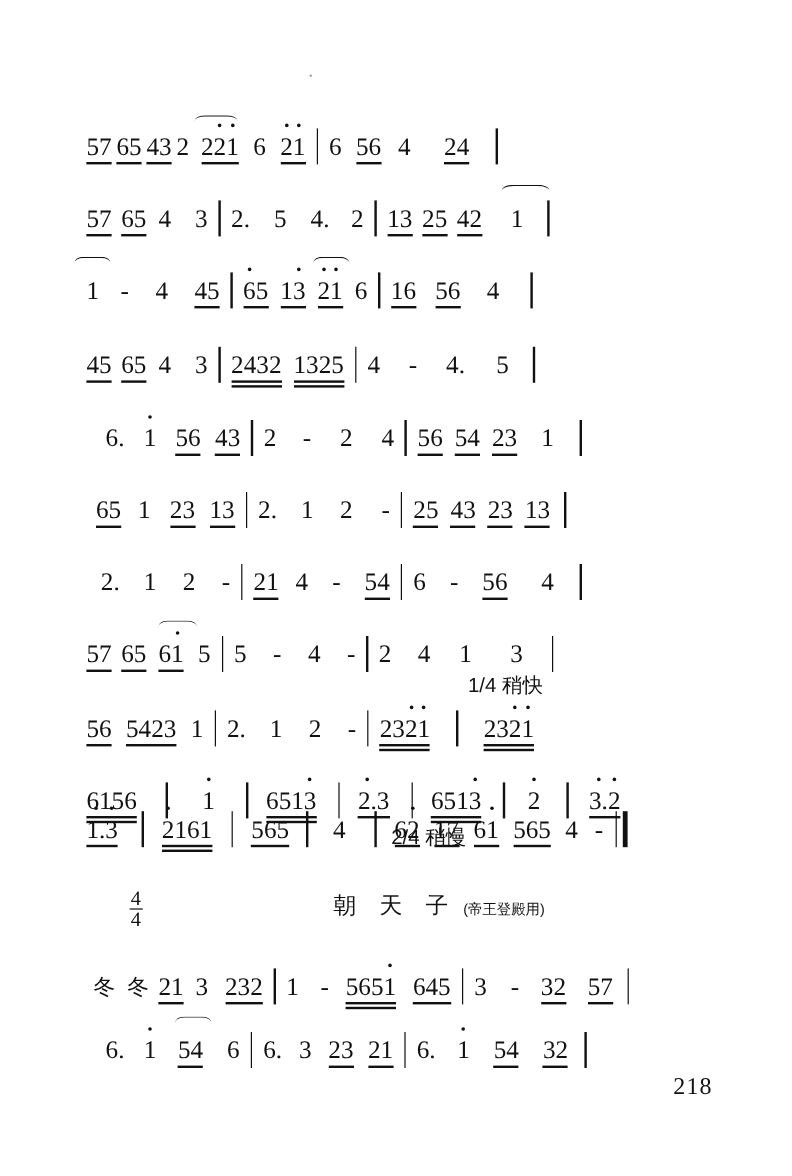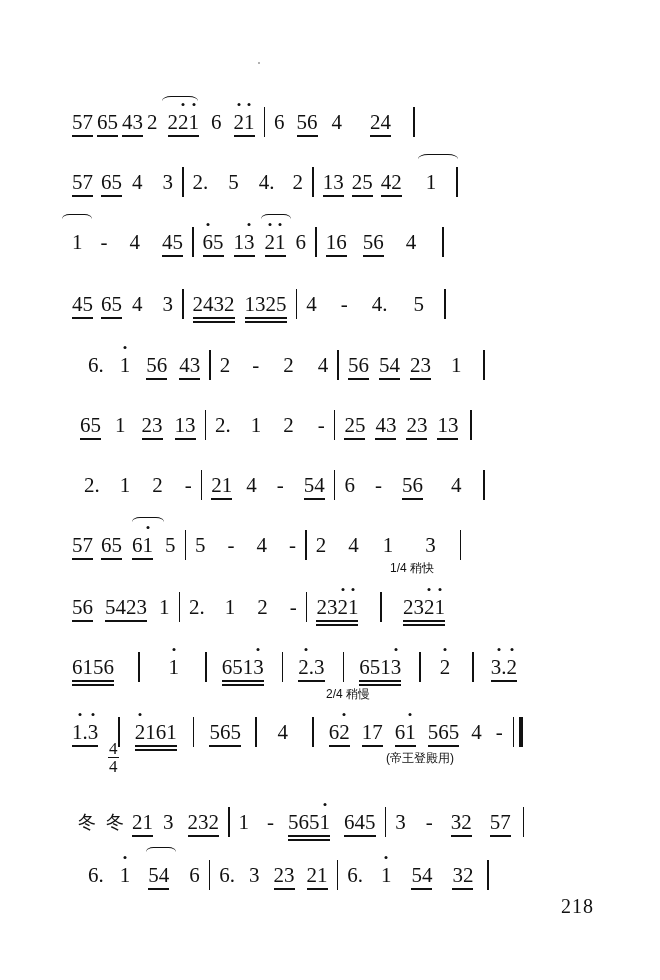--- a/index.html
+++ b/index.html
@@ -103,21 +103,21 @@
     border-top: 1.6px solid #111;
     border-radius: 50%/100%;
     height: 9px;
     width: 34px;
   }
   
   .dot { letter-spacing: 0; }
   
   .anno {
     position: absolute;
-    font-size: 12px;
+    font-size: 17px;
     font-family: "Liberation Sans", sans-serif;
     color: #111;
   }
   .title {
     position: absolute;
     font-size: 19px;
     letter-spacing: 7px;
     color: #111;
   }
   .subtitle {
@@ -334,21 +334,21 @@
     <span class="bar" style="margin-left:16px;"></span>
     <span class="grp u2" style="margin-left:8px;"><span class="num">6</span><span class="num">5</span><span class="num">1</span><span class="num oct">3</span></span>
     <span class="bar" style="margin-left:16px;"></span>
     <span class="grp" style="margin-left:12px;"><span class="num oct">2</span></span>
     <span class="bar" style="margin-left:20px;"></span>
     <span class="grp u1 dot" style="margin-left:10px;"><span class="num oct">3.</span><span class="num oct">2</span></span>
   </div>
 
   <div class="anno cn" style="left:326px; top:686px;">2/4 稍慢</div>
 
-  <div class="line" style="top:715px;">
+  <div class="line" style="top:674px;">
     <span class="grp u1 dot"><span class="num oct">1.</span><span class="num oct">3</span></span>
     <span class="bar" style="margin-left:18px;"></span>
     <span class="grp u2" style="margin-left:8px;"><span class="num oct">2</span><span class="num">1</span><span class="num">6</span><span class="num">1</span></span>
     <span class="bar" style="margin-left:14px;"></span>
     <span class="grp u1" style="margin-left:8px;"><span class="num">5</span><span class="num">6</span><span class="num">5</span></span>
     <span class="bar" style="margin-left:12px;"></span>
     <span class="grp" style="margin-left:14px;"><span class="num">4</span></span>
     <span class="bar" style="margin-left:22px;"></span>
     <span class="grp u1" style="margin-left:8px;"><span class="num">6</span><span class="num oct">2</span></span>
     <span class="grp u1" style="margin-left:10px;"><span class="num">1</span><span class="num">7</span></span>
@@ -357,20 +357,21 @@
     <span class="grp" style="margin-left:10px;"><span class="num">4</span></span>
     <span class="grp" style="margin-left:12px;"><span class="num">-</span></span>
     <span class="barend" style="margin-left:8px;"></span>
   </div>
 
   <div class="timesig" style="left:108px; top:740px;">
     <span class="tnum">4</span>
     <span class="tden">4</span>
   </div>
 
+  <div class="title cn" style="left:278px; top:742px;">朝 天 子</div>
   <div class="subtitle cn" style="left:386px; top:750px;">(帝王登殿用)</div>
 
   <div class="line" style="top:805px; left:76px;">
     <span class="grp cn" style="font-size:18px;">冬</span>
     <span class="grp cn" style="font-size:18px; margin-left:8px;">冬</span>
     <span class="grp u1" style="margin-left:6px;"><span class="num">2</span><span class="num">1</span></span>
     <span class="grp" style="margin-left:8px;"><span class="num">3</span></span>
     <span class="grp u1" style="margin-left:12px;"><span class="num">2</span><span class="num">3</span><span class="num">2</span></span>
     <span class="bar"></span>
     <span class="grp"><span class="num">1</span></span>

